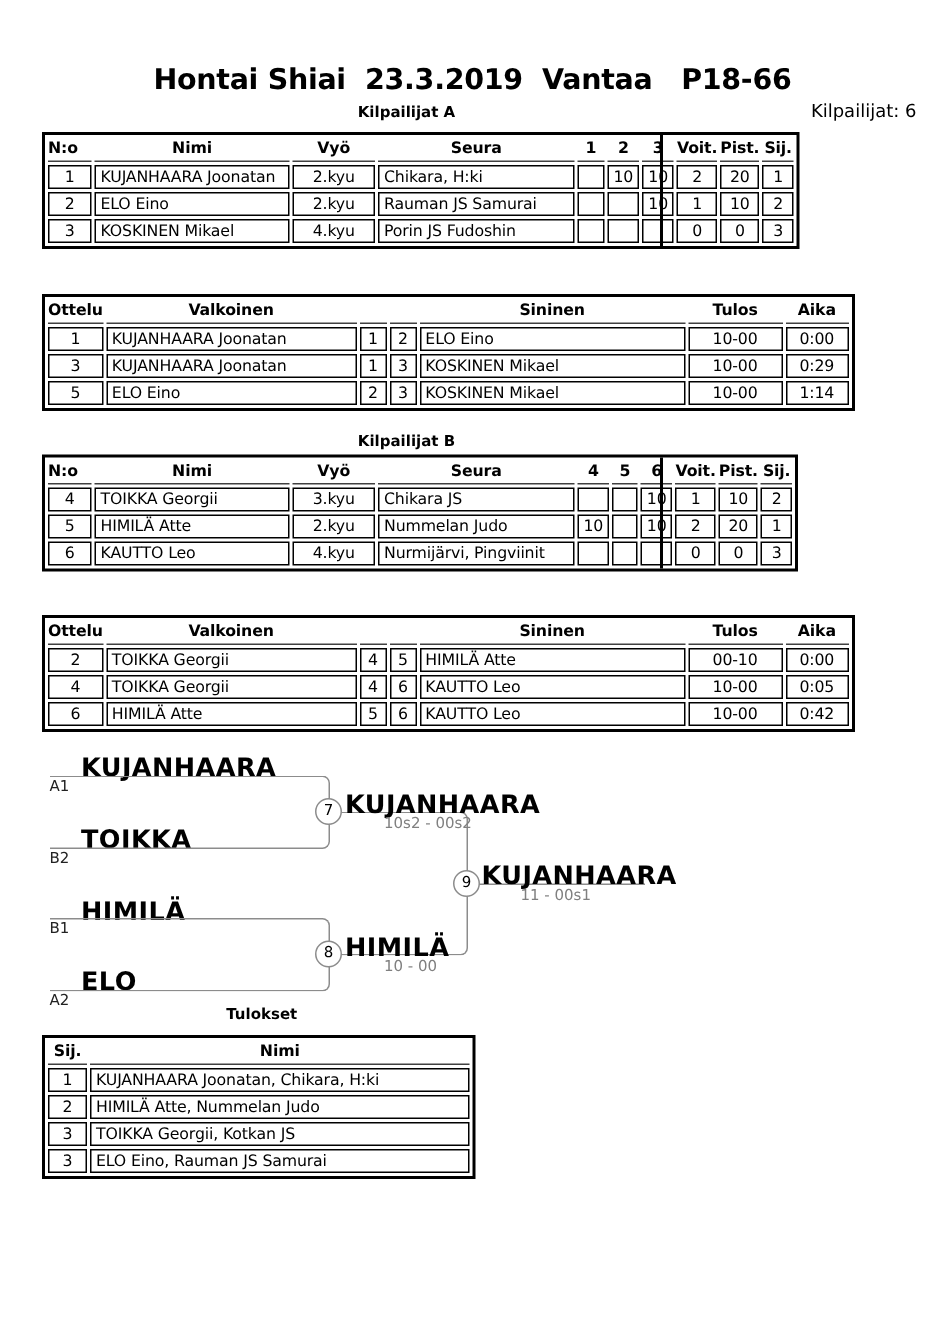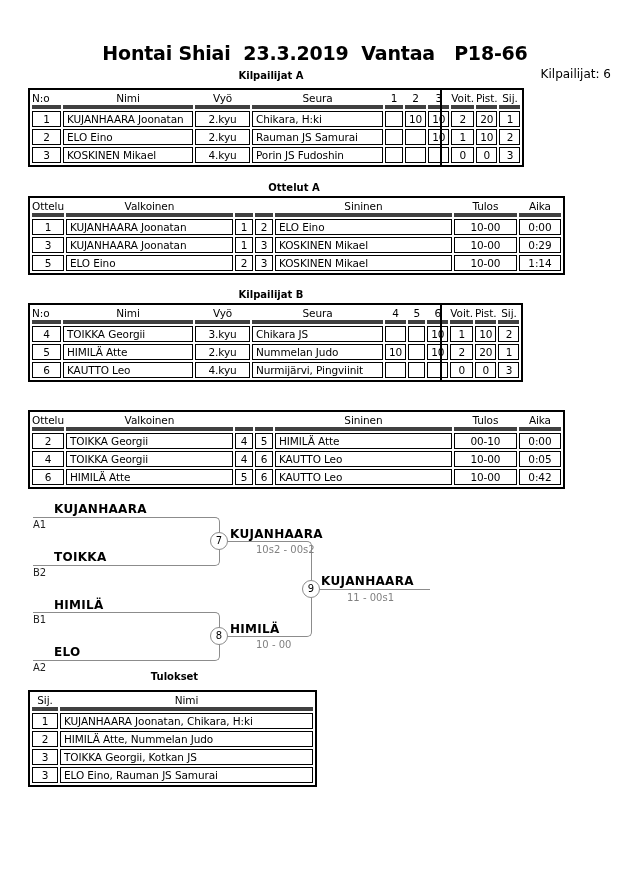--- a/index.html
+++ b/index.html
@@ -13,37 +13,37 @@
   .main-title { top:42px; left:0; width:630px; text-align:center;
     font-size:19px; font-weight:bold; white-space:pre; letter-spacing:-0.2px; }
   .competitors-note { top:67px; right:13px; font-size:12px; }
 
   .sec-title { text-align:center; font-size:10px; font-weight:bold; white-space:nowrap; }
 
   table.grid { border-collapse:separate; border-spacing:2px; border:2px solid #000;
     table-layout:fixed; background:#fff; }
   table.grid th, table.grid td { box-sizing:border-box; height:16px; line-height:13px;
     font-size:10.5px; letter-spacing:-0.1px; white-space:nowrap; vertical-align:middle; }
-  table.grid th { border:none; border-bottom:4px solid #404040; font-weight:normal;
+  table.grid th { border:none; border-bottom:1px solid #404040; font-weight:bold;
     padding:0; text-align:center; overflow:visible; }
   table.grid td { border:1px solid #000; padding:0 3px; overflow:hidden; text-align:center; }
   table.grid th.al, table.grid td.al { text-align:left; }
   .tbl-wrap { position:absolute; }
   .vdivider { position:absolute; top:2px; bottom:2px; width:2px; background:#000; }
 
   
   .b-line-h { position:absolute; height:1px; background:#8c8c8c; }
   .b-elbow-down { position:absolute; border-top:1px solid #8c8c8c;
     border-right:1px solid #8c8c8c; border-top-right-radius:5px; }
   .b-elbow-up { position:absolute; border-bottom:1px solid #8c8c8c;
     border-right:1px solid #8c8c8c; border-bottom-right-radius:5px; }
   .b-circle { position:absolute; box-sizing:border-box; width:18px; height:18px;
     border:1px solid #8c8c8c; border-radius:50%; background:#fff;
     font-size:10px; line-height:16px; text-align:center; }
-  .b-name { position:absolute; font-size:12px; font-weight:bold;
+  .b-name { position:absolute; font-size:17px; font-weight:bold;
     letter-spacing:0.3px; white-space:nowrap; }
   .b-tag { position:absolute; font-size:10px; color:#222; white-space:nowrap; }
   .b-score { position:absolute; font-size:10px; color:#808080; white-space:nowrap;margin-left:23px; }
 </style>
 </head>
 <body>
 
 <div class="page">
 
   <div class="abs main-title">Hontai Shiai  23.3.2019  Vantaa   P18-66</div>
@@ -111,21 +111,20 @@
         <td></td>
         <td>0</td>
         <td>0</td>
         <td>3</td>
       </tr>
     </tbody>
       </table>
     <div class="vdivider" style="left:412px;"></div>
   </div>
 
-  <div class="abs sec-title" style="left:28px; top:182px; width:532px;">Ottelut A</div>
   <div class="tbl-wrap" style="left:28px; top:196px;">
     <table class="grid">
       <colgroup>
         <col style="width:27px">
           <col style="width:167px">
           <col style="width:18px">
           <col style="width:18px">
         <col style="width:177px">
           <col style="width:63px">
           <col style="width:42px">

